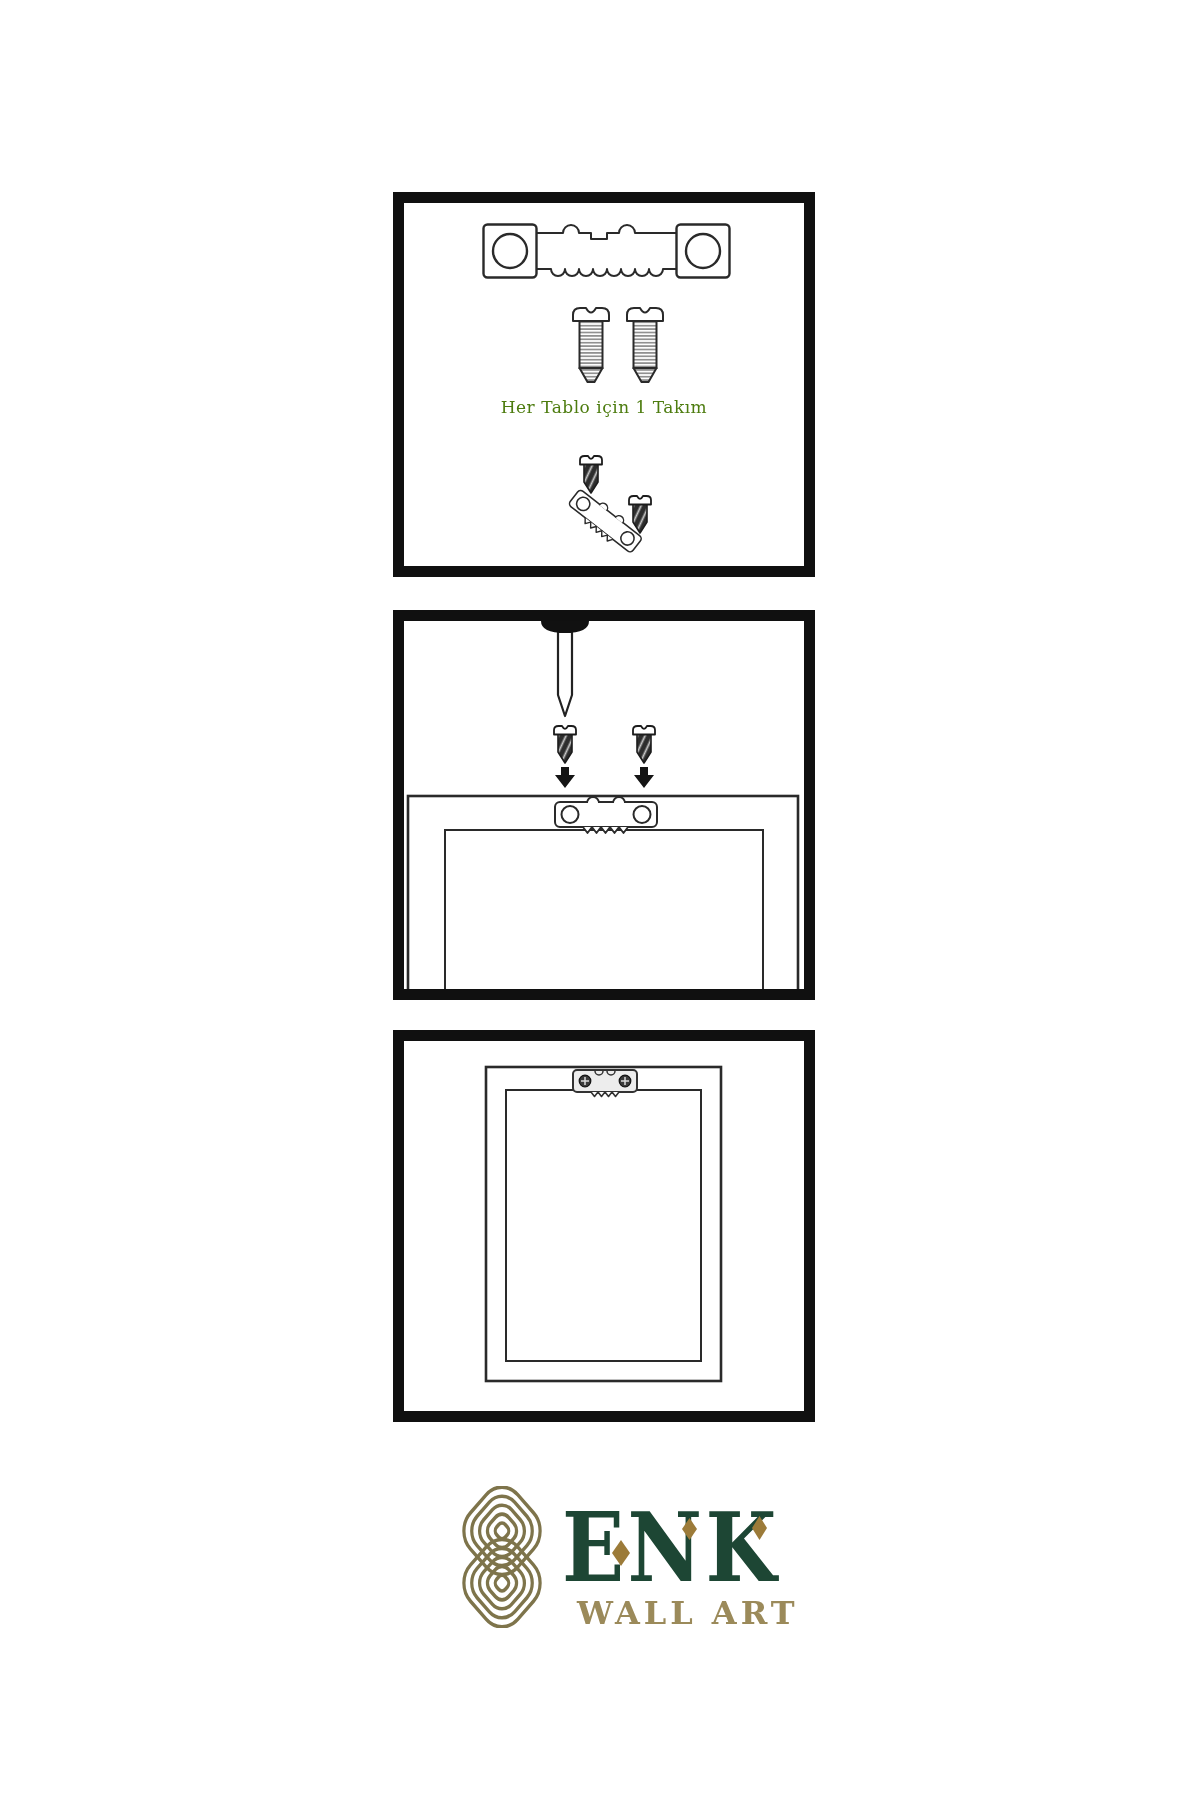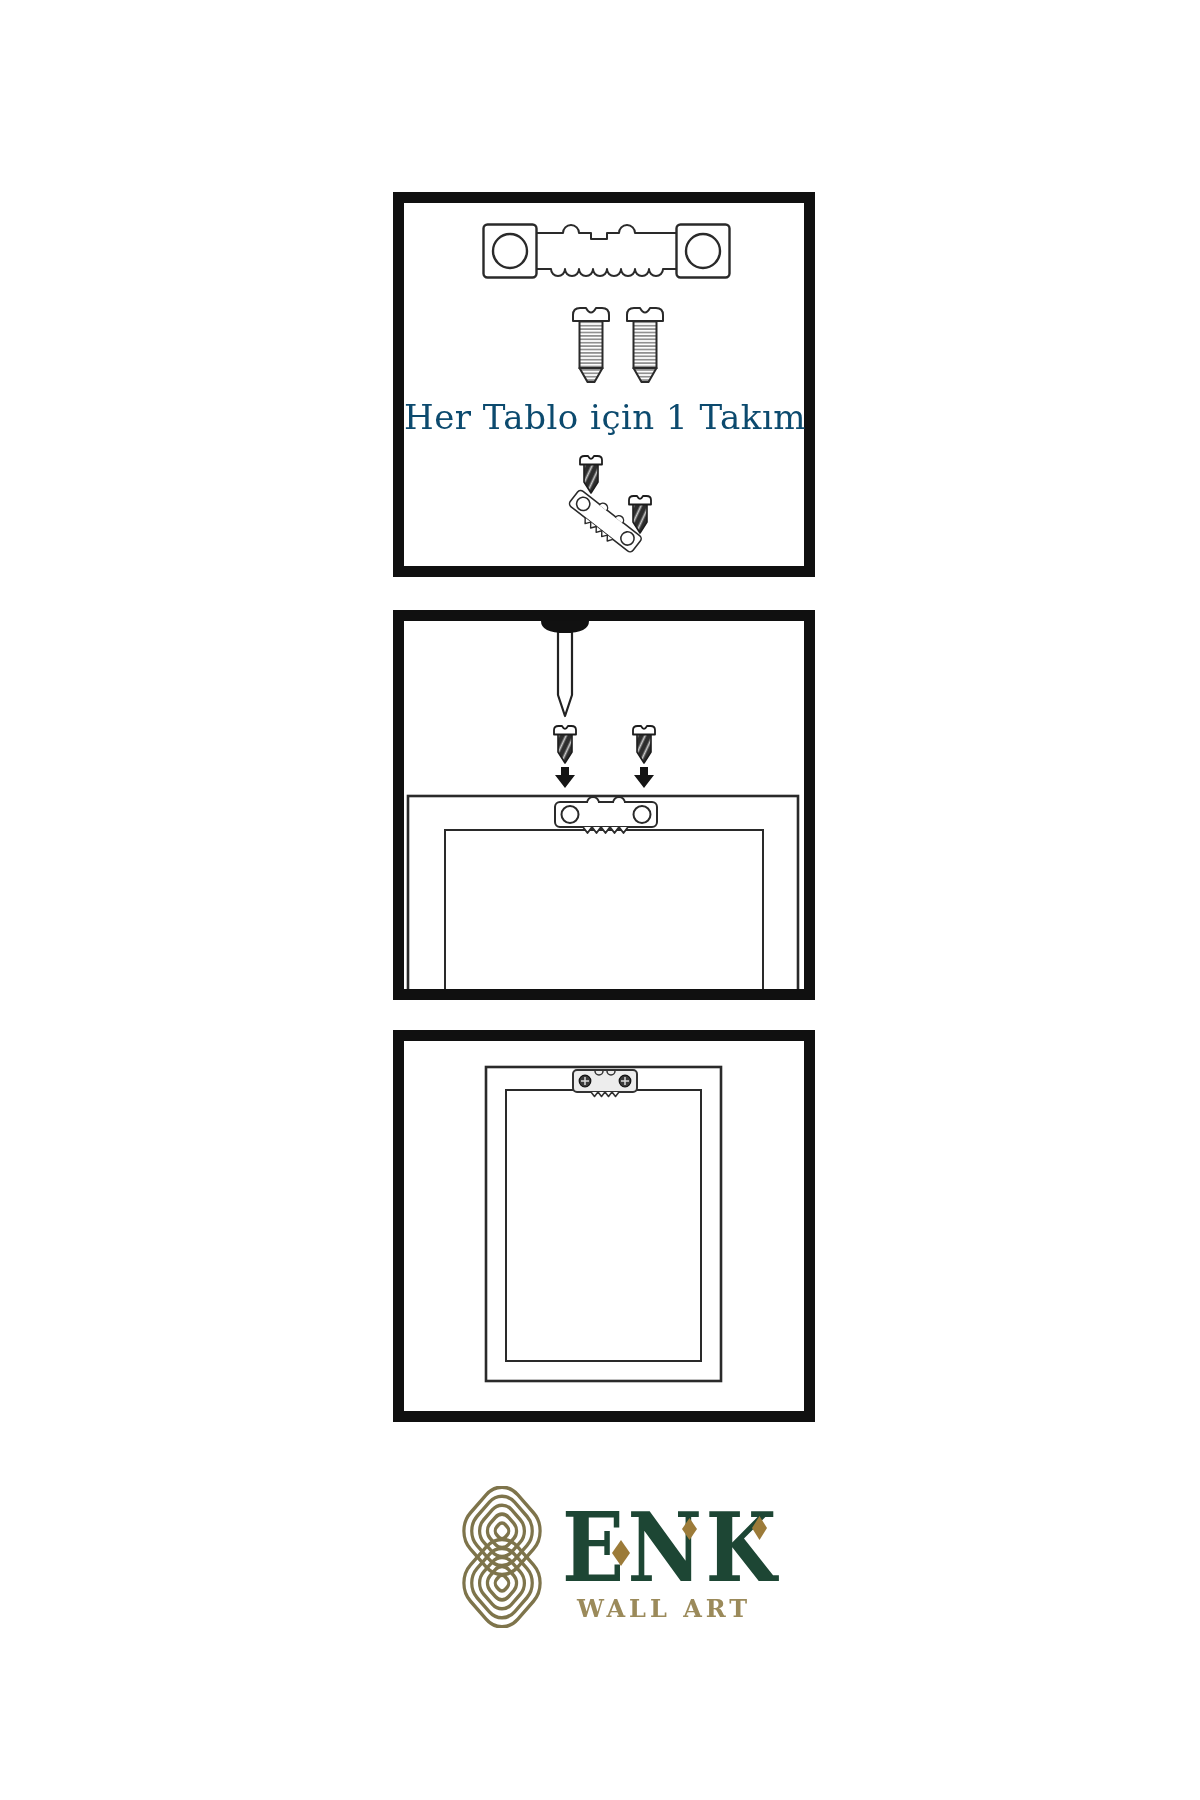--- a/index.html
+++ b/index.html
@@ -14,29 +14,29 @@
   html,body{margin:0;padding:0;}
   body{width:1200px;height:1800px;background:var(--bg);position:relative;
        font-family:"DejaVu Serif", serif;overflow:hidden;}
   .panel{position:absolute;left:393px;width:422px;border:11px solid var(--panel-border);
          background:#fff;box-sizing:border-box;}
   #panel1{top:192px;height:385px;}
   #panel2{top:610px;height:390px;}
   #panel3{top:1030px;height:392px;}
   .panel svg{position:absolute;left:0;top:0;display:block;}
   .caption{position:absolute;left:0;top:194px;width:100%;text-align:center;
-           font-family:"DejaVu Serif", serif;font-size:34px;font-weight:400;
-           letter-spacing:0.5px;color:#0c4a6e;white-space:nowrap;}
+           font-family:"DejaVu Serif", serif;font-size:17px;font-weight:400;
+           letter-spacing:0.5px;color:#4d7c0f;white-space:nowrap;}
   .logo{position:absolute;left:424px;top:1470px;width:400px;height:190px;}
   .knot{position:absolute;left:16px;top:16px;}
   .brand{position:absolute;left:138px;top:30px;font-family:"DejaVu Serif", serif;
          font-weight:700;font-size:96px;line-height:96px;color:var(--brand-green);
          letter-spacing:4px;transform:scaleX(0.85);transform-origin:left top;}
   .subtitle{position:absolute;left:153px;top:124px;font-family:"DejaVu Serif", serif;
-         font-weight:700;font-size:24px;color:var(--brand-gold);letter-spacing:4px;}
+         font-weight:700;font-size:32px;color:var(--brand-gold);letter-spacing:4px;}
   .dia{position:absolute;background:var(--diamond-gold);
        clip-path:polygon(50% 0,100% 50%,50% 100%,0 50%);}
   .dia1{left:188px;top:70px;width:18px;height:26px;}
   .dia2{left:258px;top:48px;width:15px;height:22px;}
   .dia3{left:328px;top:46px;width:15px;height:24px;}
   .defs{position:absolute;width:0;height:0;overflow:hidden;}
 </style>
 </head>
 <body>
 

